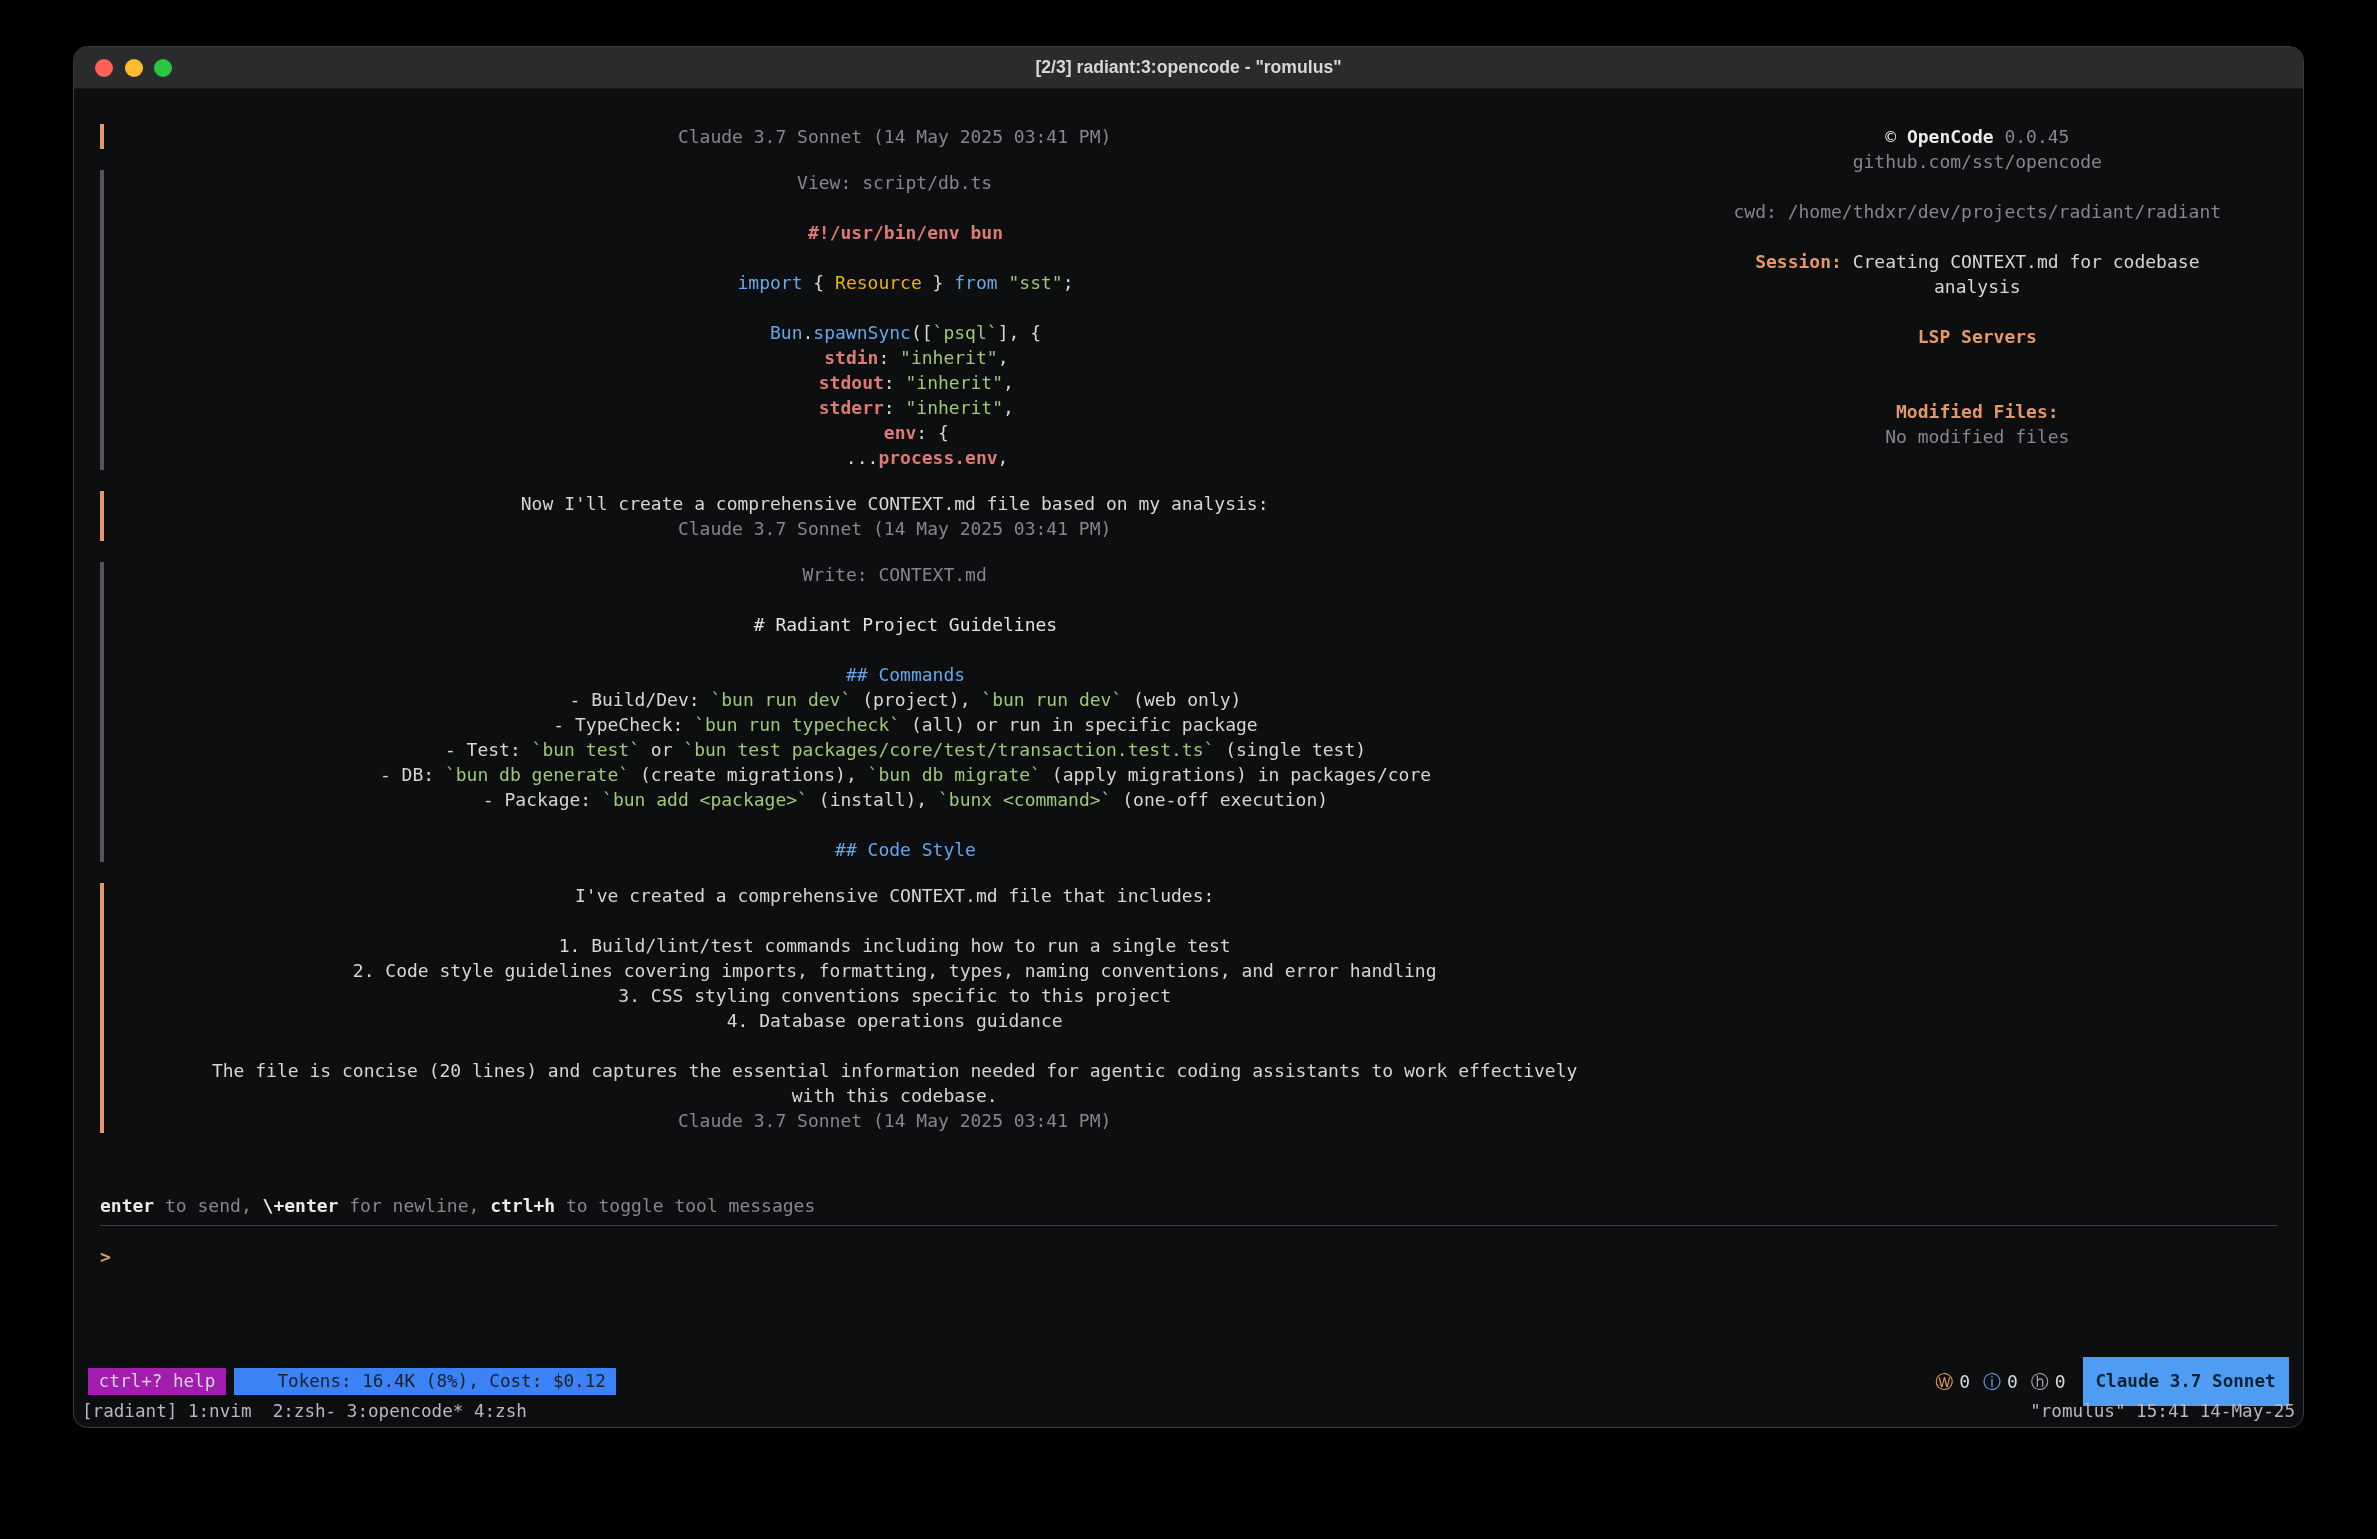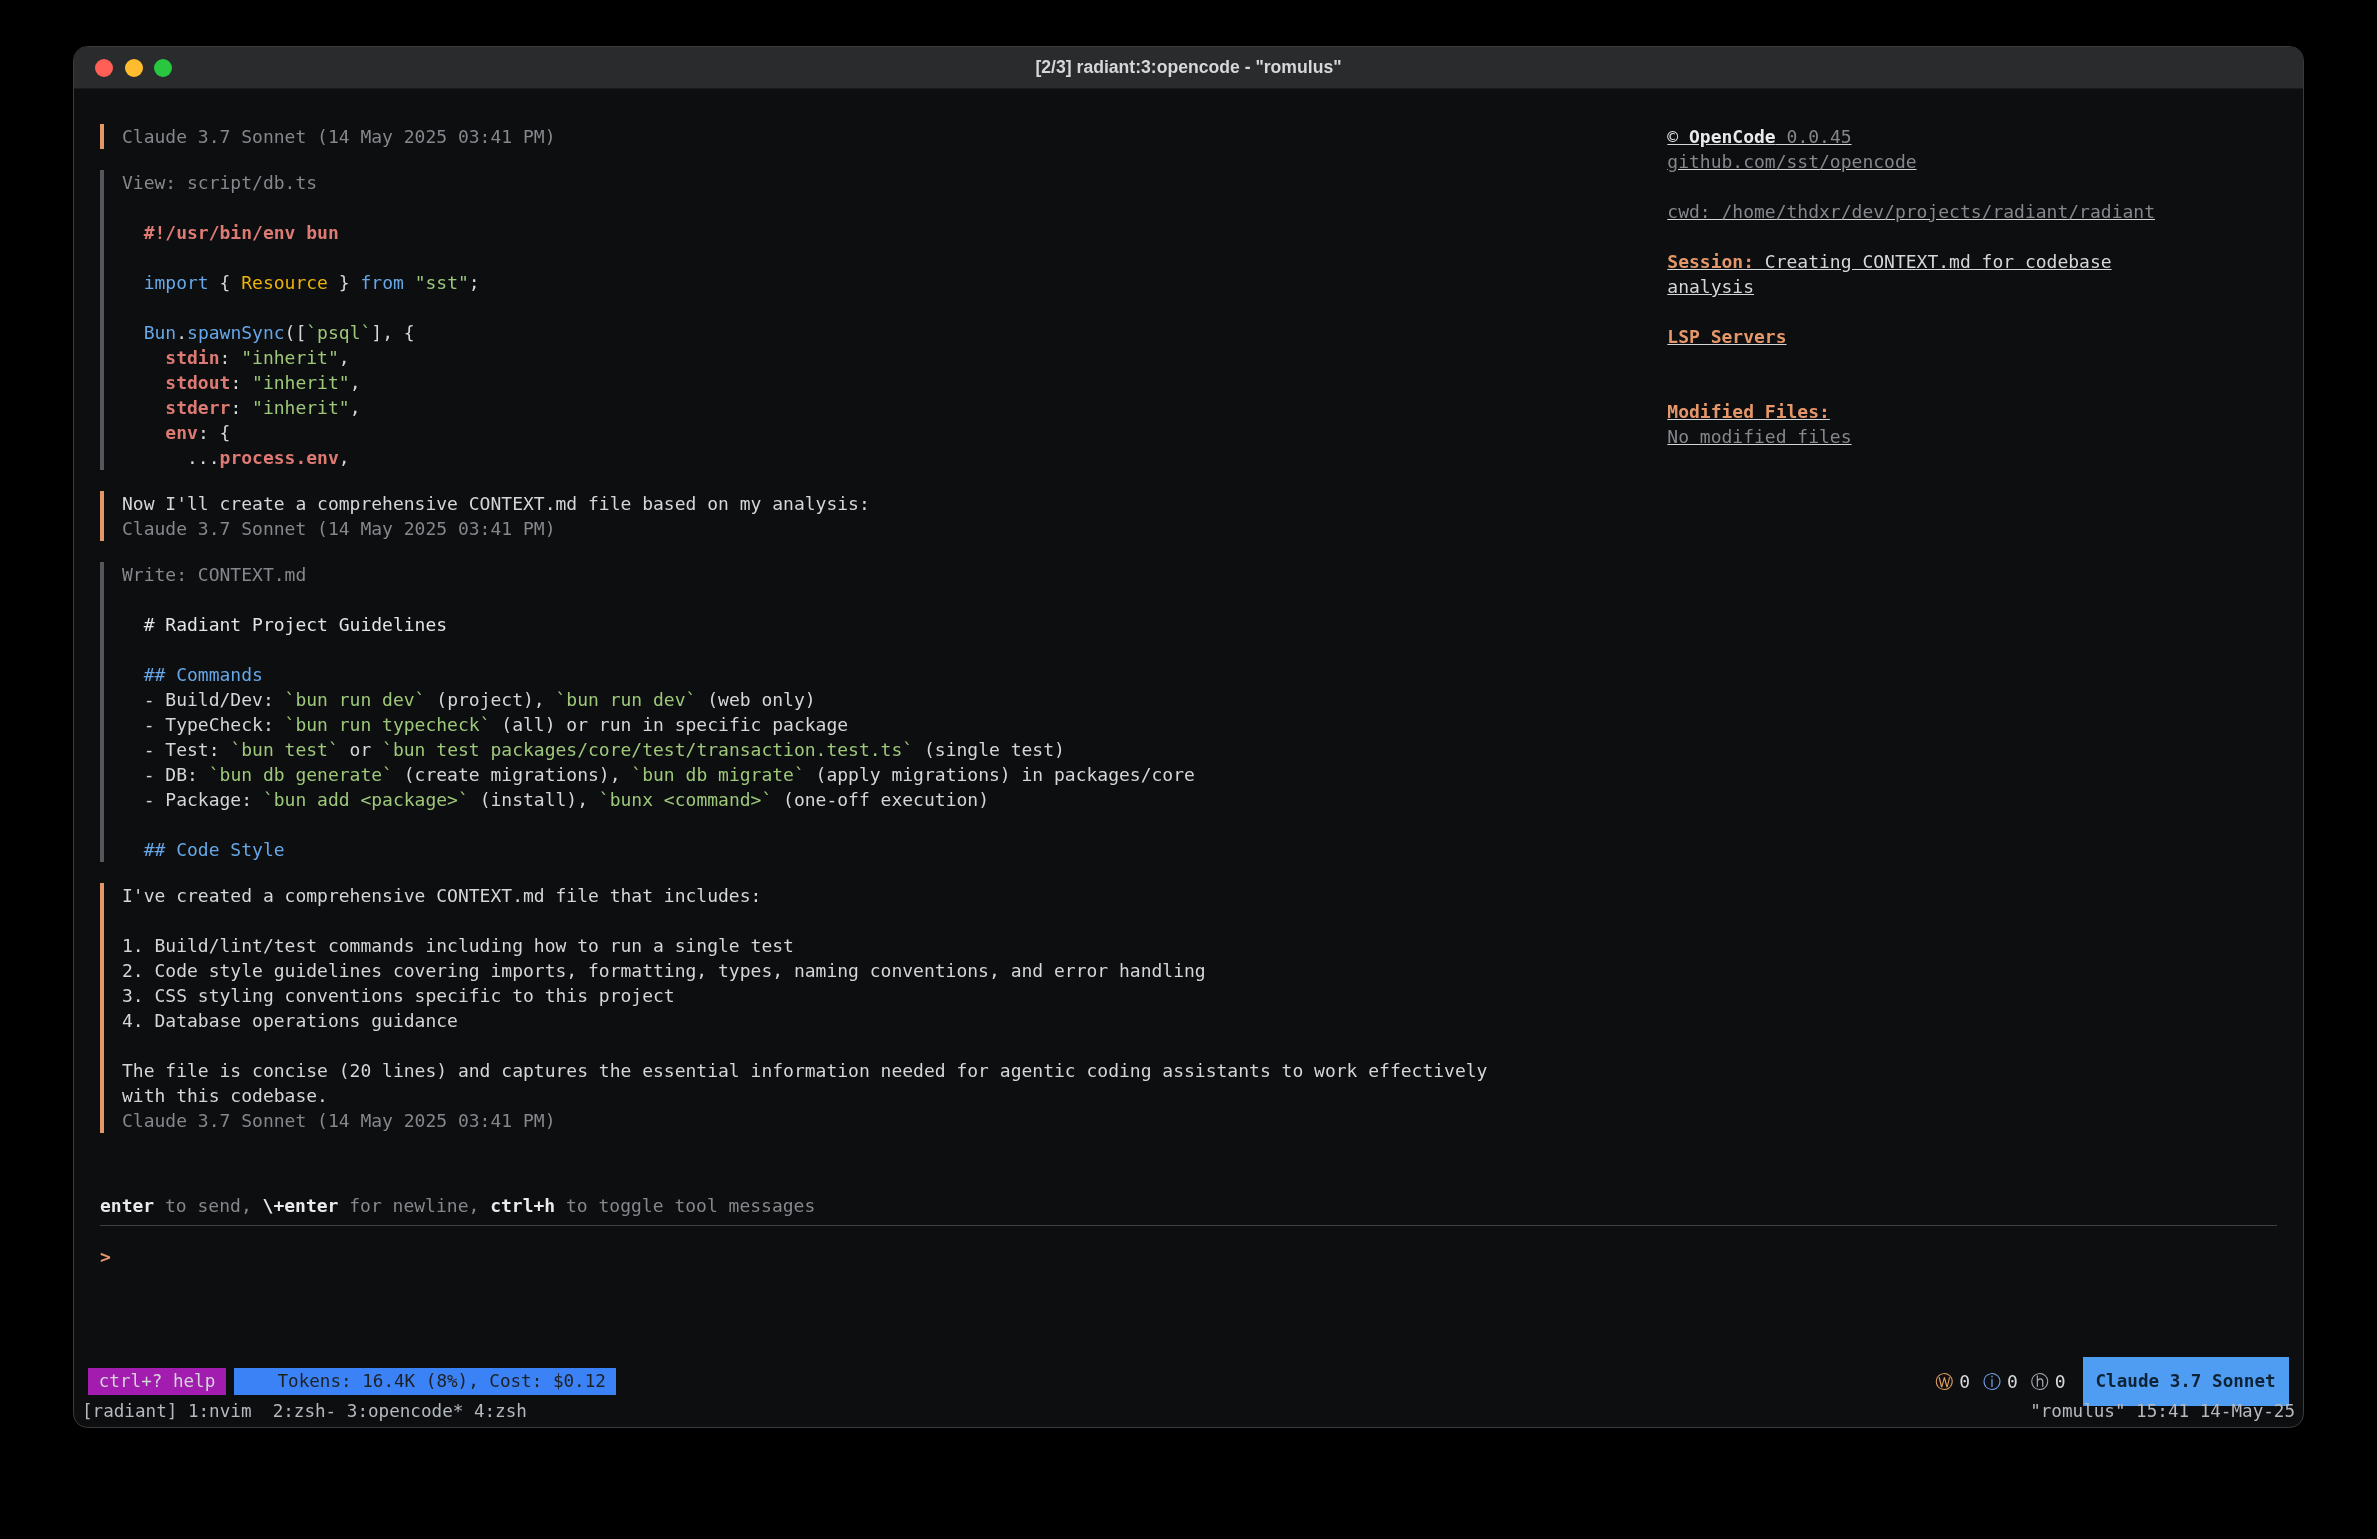--- a/index.html
+++ b/index.html
@@ -18,23 +18,23 @@
   }
   .title { font-family:"Liberation Sans",sans-serif; font-size:17.6px; font-weight:700; color:#d6d7d9; }
   .lights { position:absolute; left:21px; top:0; height:100%; display:flex; align-items:center; gap:11.7px; }
   .light { width:18px; height:18px; border-radius:50%; }
   .light-red { background:#ff5f57; }
   .light-yellow { background:#febc2e; }
   .light-green { background:#29c73f; }
 
   .terminal { flex:1; display:flex; flex-direction:column; overflow:hidden; font-size:18px; line-height:25px; color:#d4d6d8; }
 
-  .content { flex:1; min-height:0; display:flex; align-items:flex-start; padding:35px 15.7px 0 26px; overflow:hidden; }
+  .content { flex:1; min-height:0; display:flex; align-items:flex-start; padding:35px 15.7px 0 26px; overflow:hidden;text-align:center; }
   .main { flex:1; min-width:0; }
-  .sidebar { flex:0 0 620px;text-decoration:underline; }
+  .sidebar { flex:0 0 620px; }
 
   .block { border-left:4.6px solid transparent; padding-left:18px; margin-bottom:21px; }
   .accent-orange { border-color:#e5976a; }
   .accent-gray { border-color:#54575b; }
 
   .line { white-space:pre; min-height:25px; }
 
   .c-fg     { color:#d4d6d8; }
   .c-dim    { color:#84878c; }
   .c-orange { color:#eab308; }

